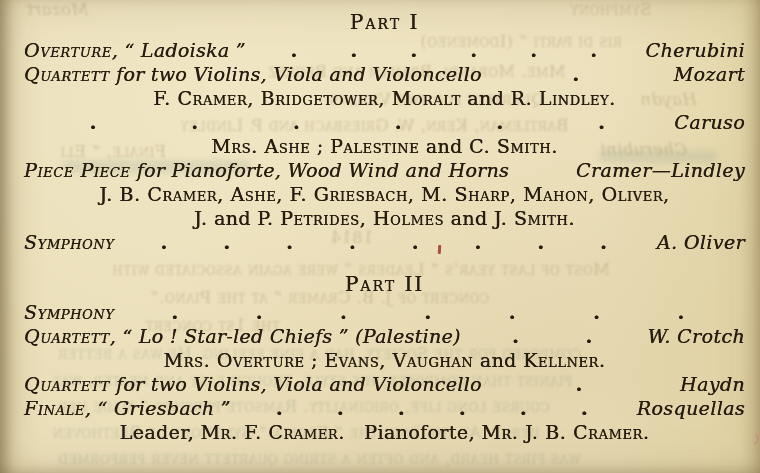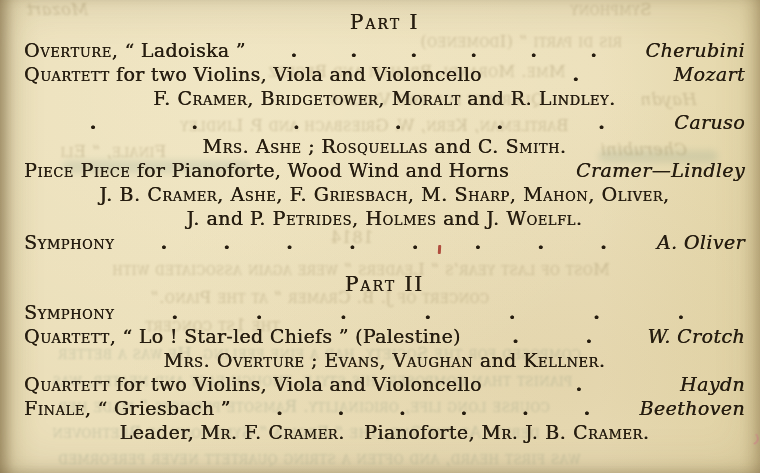--- a/index.html
+++ b/index.html
@@ -49,21 +49,21 @@
   }
   .heading{
     text-align:center;font-variant:small-caps;
     font-size:20px;letter-spacing:2px;
     height:24px;line-height:24px;
     margin:18px 0 4px 0;
   }
   .heading:first-child{margin-top:0;}
   .line{height:24px;line-height:24px;font-size:19px;}
   .work{display:flex;align-items:baseline;}
-  .work .title{white-space:nowrap;letter-spacing:0.3px;}
+  .work .title{white-space:nowrap;letter-spacing:0.3px;font-style:italic;}
   .sc{font-variant:small-caps;letter-spacing:0.6px;}
   .dots{flex:1;display:flex;justify-content:space-around;align-items:baseline;padding:0 22px 0 18px;}
   .dot{font-weight:bold;}
   .composer{font-style:italic;white-space:nowrap;letter-spacing:0.4px;font-size:19px;}
   .centered{text-align:center;letter-spacing:0.4px;white-space:nowrap;}
 
   
   .red-tick{
     position:absolute;left:438px;top:245px;width:2.5px;height:9px;
     background:#a63428;opacity:0.85;border-radius:1px;transform:rotate(3deg);
@@ -130,28 +130,28 @@
         <span class="dots">
           <span class="dot">.</span>
           <span class="dot">.</span>
           <span class="dot">.</span>
           <span class="dot">.</span>
           <span class="dot">.</span>
           <span class="dot">.</span>
         </span>
         <span class="composer">Caruso</span>
       </div>
-      <div class="line centered"><span class="sc">Mrs. Ashe</span><span> ; </span><span class="sc">Rosquellas</span><span> and </span><span class="sc">C. Smith.</span></div>
+      <div class="line centered"><span class="sc">Mrs. Ashe</span><span> ; </span><span class="sc">Palestine</span><span> and </span><span class="sc">C. Smith.</span></div>
       <div class="line work">
         <span class="title"><span class="sc">Piece Piece</span><span> for Pianoforte, Wood Wind and Horns</span></span>
         <span class="dots"></span>
         <span class="composer">Cramer—Lindley</span>
       </div>
       <div class="line centered"><span class="sc">J. B. Cramer, Ashe, F. Griesbach, M. Sharp, Mahon, Oliver,</span></div>
-      <div class="line centered"><span class="sc">J.</span><span> and </span><span class="sc">P. Petrides, Holmes</span><span> and </span><span class="sc">J. Woelfl.</span></div>
+      <div class="line centered"><span class="sc">J.</span><span> and </span><span class="sc">P. Petrides, Holmes</span><span> and </span><span class="sc">J. Smith.</span></div>
       <div class="line work">
         <span class="title"><span class="sc">Symphony</span></span>
         <span class="dots">
           <span class="dot">.</span>
           <span class="dot">.</span>
           <span class="dot">.</span>
           <span class="dot">.</span>
           <span class="dot">.</span>
           <span class="dot">.</span>
           <span class="dot">.</span>
@@ -191,20 +191,20 @@
       <div class="line work">
         <span class="title"><span class="sc">Finale</span><span>, “ Griesbach ”</span></span>
         <span class="dots">
           <span class="dot">.</span>
           <span class="dot">.</span>
           <span class="dot">.</span>
           <span class="dot">.</span>
           <span class="dot">.</span>
           <span class="dot">.</span>
         </span>
-        <span class="composer">Beethoven</span>
+        <span class="composer">Rosquellas</span>
       </div>
       <div class="line centered"><span>Leader, </span><span class="sc">Mr. F. Cramer.</span><span>&nbsp;&nbsp; Pianoforte, </span><span class="sc">Mr. J. B. Cramer.</span></div>
     </div>
 
   <div class="red-tick"></div>
   <div class="pink-arc"></div>
 </div>
 
 </body></html>

